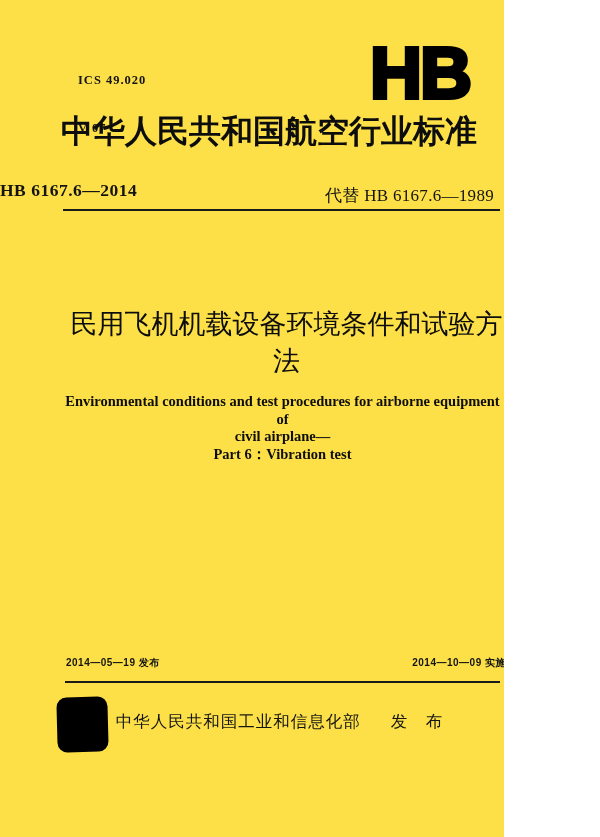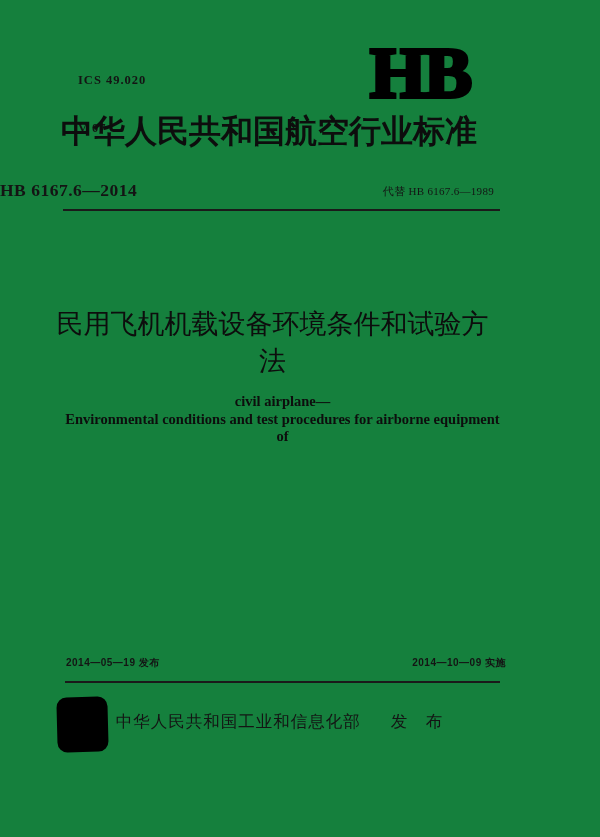--- a/index.html
+++ b/index.html
@@ -2,23 +2,23 @@
 <html><head>
 <meta charset="utf-8">
 <style>
   html, body {
     margin: 0;
     padding: 0;
     background: #ffffff;
   }
   .page {
     position: relative;
-    width: 600px;
+    width: 504px;
     height: 837px;
-    background: #15803d;
+    background: #fde047;
     color: #141414;
     font-family: "Liberation Sans", sans-serif;
     overflow: hidden;
   }
 
   
   .ics-block {
     position: absolute;
     left: 78px;
     top: 40px;
@@ -28,21 +28,21 @@
     line-height: 16px;
     letter-spacing: 1px;
     white-space: pre;
   }
 
   
   .hb-logo {
     position: absolute;
     left: 370px;
     top: 44px;
-    font-family: Liberation Serif, serif;
+    font-family: Liberation Sans, sans-serif;
     font-weight: bold;
     font-size: 72px;
     line-height: 58px;
     letter-spacing: -2px;
     -webkit-text-stroke: 4px #000;
     color: #000;
   }
 
   .header-title {
     position: absolute;
@@ -67,35 +67,35 @@
     letter-spacing: 0.5px;
   }
 
   .replaces-note {
     position: absolute;
     left: 0;
     top: 184px;
     width: 494px;
     text-align: right;
     font-family: "Liberation Serif", serif;
-    font-size: 11px;
+    font-size: 17px;
     letter-spacing: 0.3px;
   }
 
   .rule {
     position: absolute;
     height: 2px;
     background: #1a1a1a;
   }
   .rule-top   { left: 63px; top: 209px; width: 437px; }
   .rule-bottom{ left: 65px; top: 681px; width: 435px; }
 
   .cn-title {
     position: absolute;
-    left: 52px;
+    left: 66px;
     top: 306px;
     width: 441px;
     text-align: center;
     font-size: 27px;
     line-height: 37px;
     font-weight: 500;
     color: #0d0d0d;
   }
 
   .en-title {
@@ -168,22 +168,23 @@
 
   <div class="replaces-note">代替 HB 6167.6—1989</div>
 
   <div class="rule rule-top"></div>
 
   <div class="cn-title">
     <div>民用飞机机载设备环境条件和试验方法</div>
   </div>
 
   <div class="en-title">
+    <div>Environmental conditions and test procedures for airborne equipment of</div>
     <div>civil airplane—</div>
-    <div>Environmental conditions and test procedures for airborne equipment of</div>
+    <div>Part 6：Vibration test</div>
   </div>
 
   <div class="dates-row">
     <span>2014—05—19 发布</span>
     <span>2014—10—09 实施</span>
   </div>
 
   <div class="rule rule-bottom"></div>
 
   <div class="seal-block"></div>

